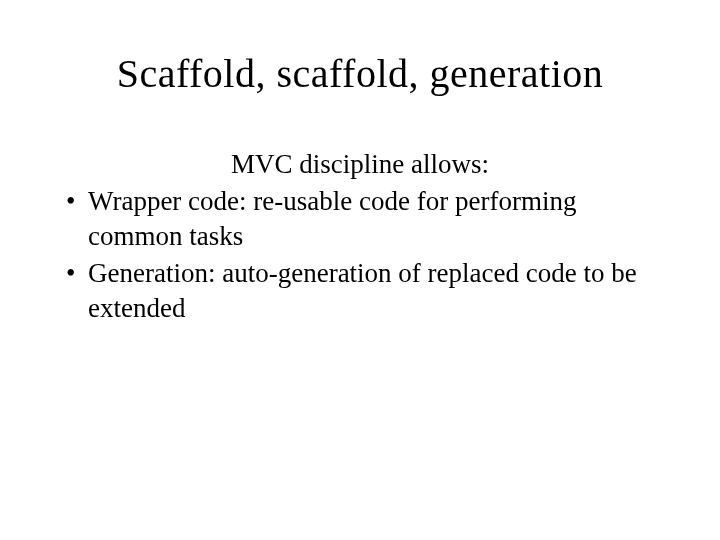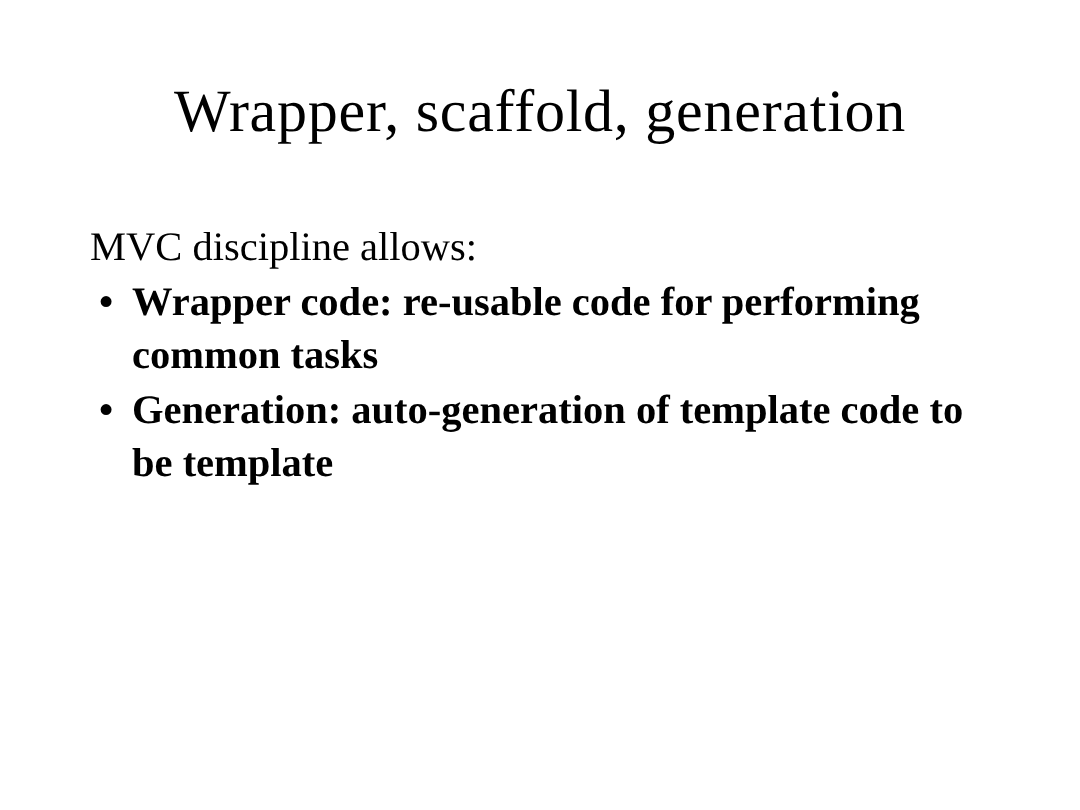--- a/index.html
+++ b/index.html
@@ -20,43 +20,43 @@
       font-size: 40px;
       font-weight: normal;
       text-align: center;
       margin-bottom: 50px;
       letter-spacing: 0.5px;
     }
     .intro-line {
       font-size: 27px;
       line-height: 1.3;
       margin-bottom: 2px;
+      text-align: center;
     }
     .bullet-list {
       list-style: none;
       padding-left: 0;
     }
     .bullet-item {
       font-size: 27px;
       line-height: 1.3;
       position: relative;
       padding-left: 28px;
       margin-bottom: 2px;
-      font-weight: bold;
     }
     .bullet-item::before {
       content: "•";
       position: absolute;
       left: 6px;
       top: 0;
     }
   </style>
 </head>
 <body>
 
-<h1 class="slide-title">Wrapper, scaffold, generation</h1>
+<h1 class="slide-title">Scaffold, scaffold, generation</h1>
 
 <p class="intro-line">MVC discipline allows:</p>
 
 <ul class="bullet-list">
   <li class="bullet-item">Wrapper code: re-usable code for performing common tasks</li>
-  <li class="bullet-item">Generation: auto-generation of template code to be template</li>
+  <li class="bullet-item">Generation: auto-generation of replaced code to be extended</li>
 </ul>
 
 </body></html>

